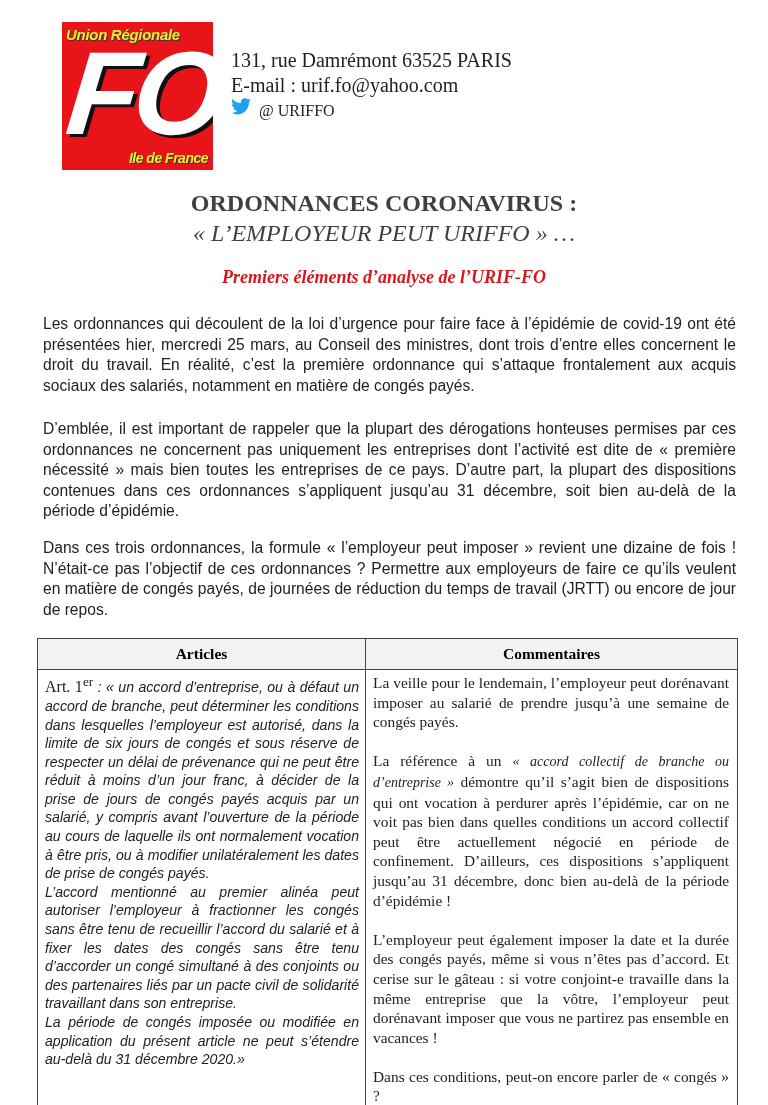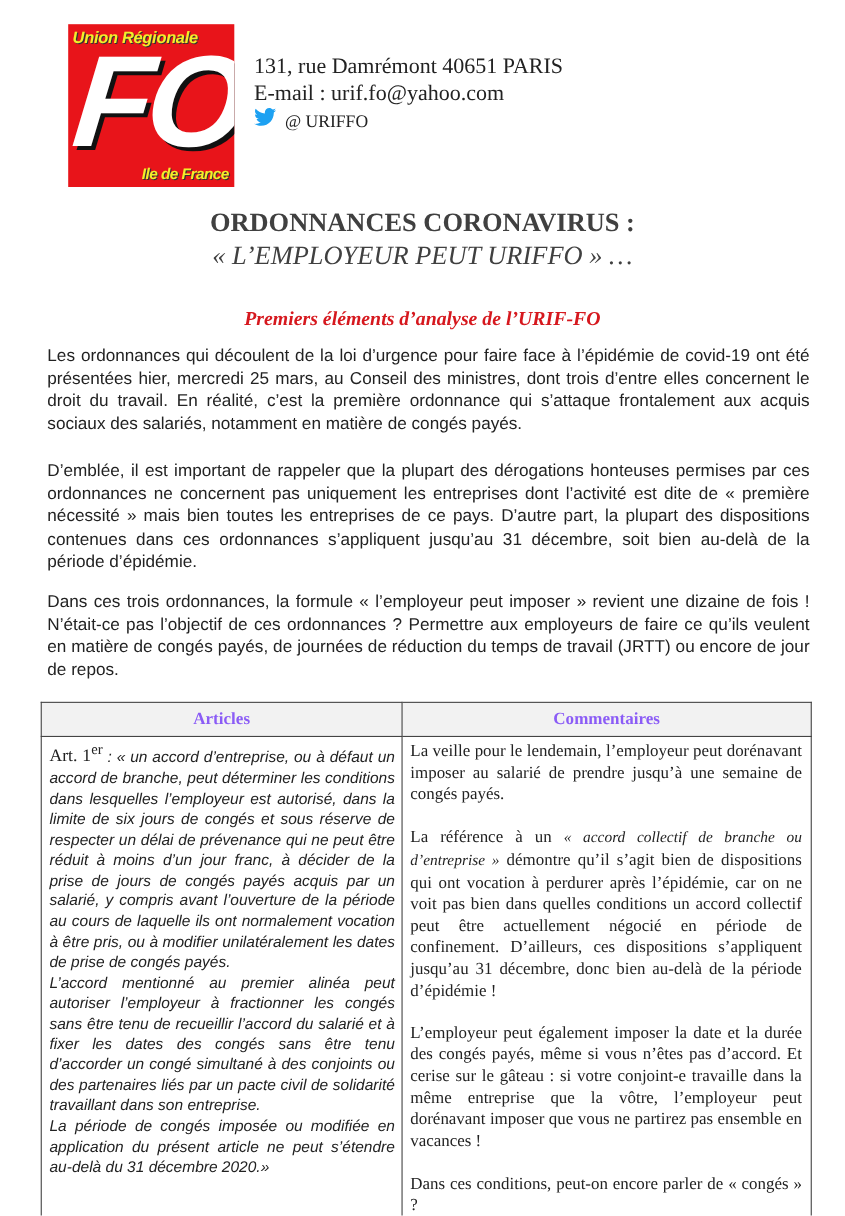--- a/index.html
+++ b/index.html
@@ -16,50 +16,50 @@
     .logo .bottom { right: 5px; bottom: 4px; font-size: 14px; letter-spacing: -0.5px; }
     .contact { position: absolute; left: 231px; top: 48px; font-family: "Liberation Serif", serif;
       font-size: 20px; line-height: 25px; color: #222; }
     .contact .tw { display: flex; align-items: flex-start; font-size: 16px; }
     .contact .tw svg { margin-right: 8px; }
     .title { position: absolute; left: 0; right: 0; top: 188px; text-align: center; color: #404040;
       font-family: "Liberation Serif", serif; font-size: 24px; line-height: 30px; }
     .title .l1 { font-weight: bold; }
     .title .l2 { font-style: italic; }
     .subtitle { position: absolute; left: 0; right: 0; top: 267px; text-align: center; color: #d6181e;
-      font-family: "Liberation Serif", serif; font-style: italic; font-weight: bold; font-size: 18px; margin-top: 12px; }
+      font-family: "Liberation Serif", serif; font-style: italic; font-weight: bold; font-size: 18px; }
     .para { position: absolute; left: 43px; width: 693px; font-family: Liberation Sans, sans-serif;
       font-size: 15.6px; line-height: 20.5px; text-align: justify; color: #222; margin: 0; }
     .p1 { top: 314px; } .p2 { top: 419px; } .p3 { top: 538px; }
     table { position: absolute; left: 37px; top: 638px; width: 700px; height: 456px; border-collapse: collapse;
       table-layout: fixed; }
     th, td { border: 1px solid #444; vertical-align: top; }
     th { background: #f2f2f2; height: 28px; font-family: "Liberation Serif", serif; font-weight: bold;
-      font-size: 15.5px; text-align: center; vertical-align: middle; color: #8b5cf6; }
+      font-size: 15.5px; text-align: center; vertical-align: middle; color: #000000; }
     col.c1 { width: 328px; } col.c2 { width: 372px; }
     td.art { padding: 3px 6px 0 7px; font-family: "Liberation Sans", sans-serif; font-style: italic;
       font-size: 14.1px; line-height: 18.6px; text-align: justify; color: #222; }
     td.art .lead { font-family: "Liberation Serif", serif; font-style: normal; font-size: 16px; }
     td.art p { margin: 0; }
     td.com { padding: 3px 8px 0 7px; font-family: "Liberation Serif", serif; font-size: 15.4px;
       line-height: 19.6px; text-align: justify; color: #222; }
     td.com p { margin: 0 0 19.6px 0; }
     td.com .it { font-style: italic; font-size: 14px; }
   </style>
 </head>
 <body>
 
 <div class="logo">
   <div class="fo">FO</div>
   <div class="top">Union Régionale</div>
   <div class="bottom">Ile de France</div>
 </div>
 
 <div class="contact">
-  <div>131, rue Damrémont 40651 PARIS</div>
+  <div>131, rue Damrémont 63525 PARIS</div>
   <div>E-mail : urif.fo@yahoo.com</div>
   <div class="tw">
     <svg width="20" height="17" viewBox="0 0 24 20">
       <path fill="#1da1f2" d="M24 2.4c-.9.4-1.8.7-2.8.8 1-.6 1.8-1.6 2.2-2.7-1 .6-2 1-3.1 1.2C19.3.7 18 0 16.6 0c-2.7 0-4.9 2.2-4.9 4.9 0 .4 0 .8.1 1.1C7.7 5.8 4.1 3.9 1.7.9c-.4.7-.7 1.6-.7 2.5 0 1.7.9 3.2 2.2 4.1-.8 0-1.6-.2-2.2-.6v.1c0 2.4 1.7 4.4 3.9 4.8-.4.1-.8.2-1.3.2-.3 0-.6 0-.9-.1.6 2 2.4 3.4 4.6 3.4-1.7 1.3-3.8 2.1-6.1 2.1-.4 0-.8 0-1.2-.1 2.2 1.4 4.8 2.2 7.5 2.2 9.1 0 14-7.5 14-14v-.6c1-.7 1.8-1.6 2.5-2.5z"></path>
     </svg>
     <span>@ URIFFO</span>
   </div>
 </div>
 
 <div class="title">

